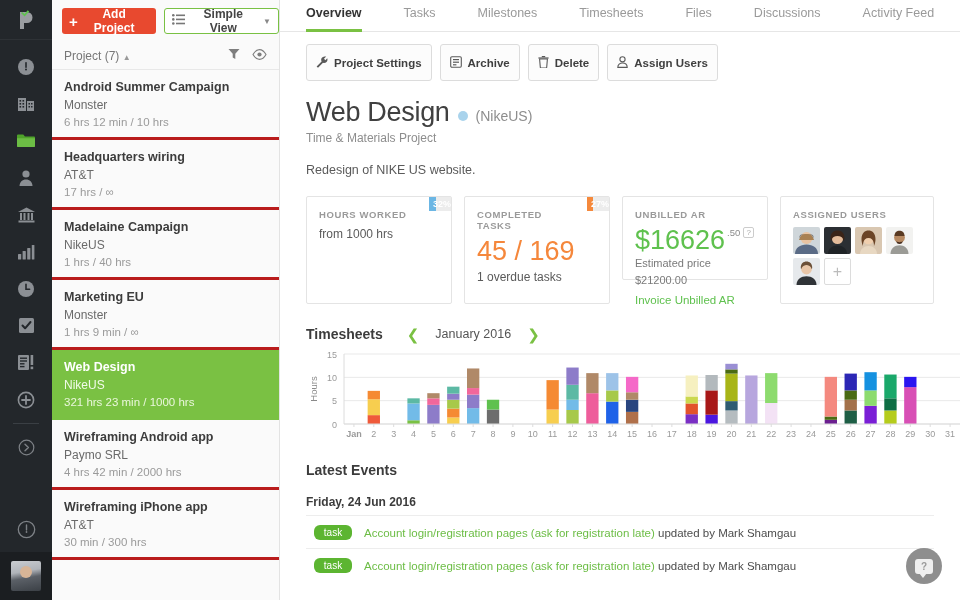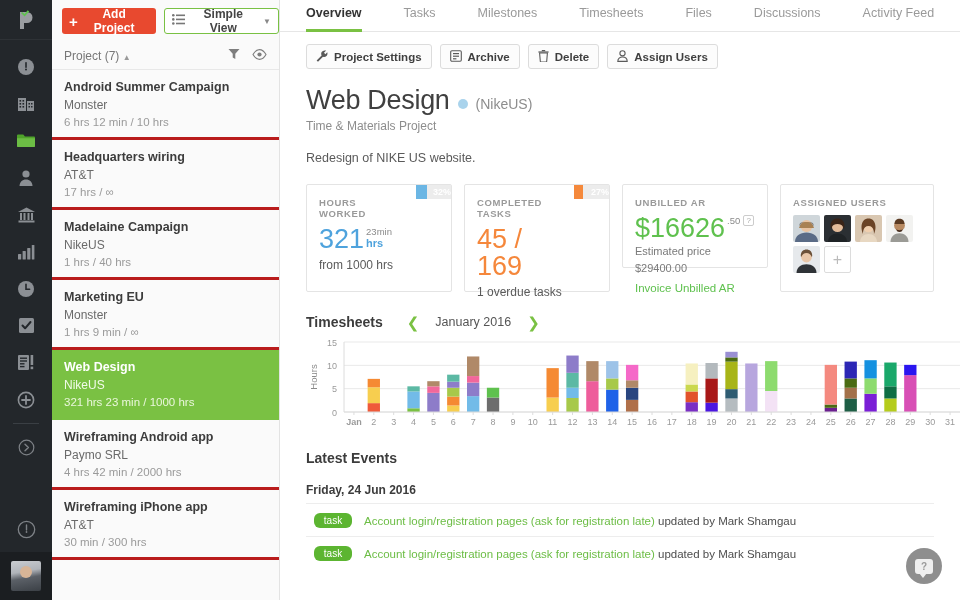--- a/index.html
+++ b/index.html
@@ -99,21 +99,21 @@
   }
   .tab:first-child { padding-left: 8px; }
   .tab.active { color: #333; font-weight: bold; }
   .tab.active::after {
     content: ""; position: absolute; left: 8px; right: 21px; bottom: -1px; height: 3px; background: #7ac143;
   }
   .tab:first-child.active::after { left: 8px; right: 21px; }
 
   .actionbar { padding: 12px 0 0 26px; display: flex; gap: 8px; }
   .act-btn {
-    background: #fcfcfc; border: 1px solid #dcdcdc; border-radius: 3px; height: 25px;
+    background: #fcfcfc; border: 1px solid #dcdcdc; border-radius: 3px; height: 37px;
     padding: 0 9px; font-size: 11.5px; color: #3f3f3f; font-weight: bold;
     display: inline-flex; align-items: center; gap: 6px; cursor: pointer;
     font-family: "Liberation Sans", sans-serif;
   }
 
   .content { padding: 16px 26px 0 26px; overflow: hidden; flex: 1; }
   .title-row { display: flex; align-items: baseline; gap: 8px; }
   .title-row h1 { font-size: 27px; font-weight: normal; color: #404040; letter-spacing: -0.3px; }
   .dot-blue { width: 10px; height: 10px; border-radius: 50%; background: #a9d3ec; display: inline-block; }
   .client-paren { font-size: 14px; color: #8d8d8d; }
@@ -143,21 +143,21 @@
   .card-sub { font-size: 12px; color: #5a5a5a; margin-top: 5px; }
   .card-sub2 { font-size: 11px; color: #7a7a7a; line-height: 1.25; margin-top: 3px; }
   .link-green { color: #5fc14e; font-size: 11.5px; margin-top: 6px; display: block; cursor: pointer; }
   .qmark {
     display: inline-block; border: 1px solid #ccc; color: #aaa; font-size: 8px;
     width: 11px; height: 11px; line-height: 10px; text-align: center; border-radius: 2px;
     vertical-align: top; margin-left: 3px;
   }
   .progress { height: 14px; background: #ececec; position: relative; }
   .progress .fill { height: 100%; display: flex; align-items: center; }
-  .progress .pct { font-size: 9px; color: #fff; padding-left: 17px; font-weight: bold; }
+  .progress .pct { font-size: 9px; color: #fff; padding-left: 4px; font-weight: bold; }
   .avatars { display: flex; flex-wrap: wrap; gap: 4px; width: 128px; }
   .av { width: 27px; height: 27px; border-radius: 2px; overflow: hidden; display: block; }
   .av-add {
     width: 27px; height: 27px; border: 1px solid #dcdcdc; border-radius: 2px;
     color: #bbb; font-size: 16px; display: flex; align-items: center; justify-content: center;
     cursor: pointer; background: #fff;
   }
 
   
   .ts-head { display: flex; align-items: center; margin-top: 22px; }
@@ -458,23 +458,20 @@
         <span class="client-paren">(NikeUS)</span>
       </div>
       <div class="subtitle">Time &amp; Materials Project</div>
       <div class="desc">Redesign of NIKE US website.</div>
 
       <div class="cards">
 
         <div class="card c1">
           <div class="card-inner">
             <h3>HOURS WORKED</h3>
-            <div>
-              <span class="big-num blue">321</span><span class="sup"><span>23min</span><b>hrs</b></span>
-            </div>
             <div class="card-sub">from 1000 hrs</div>
           </div>
           <div class="progress">
             <div class="fill" id="hours-fill" style="width: 32%; background: rgb(107, 182, 228);">
                 <span class="pct">32%</span>
               </div>
           </div>
         </div>
 
         <div class="card c2">
@@ -490,21 +487,21 @@
           </div>
         </div>
 
         <div class="card c3">
           <div class="card-inner">
             <h3>UNBILLED AR</h3>
             <div>
               <span class="big-num green">$16626</span><span class="sup">.50</span><span class="qmark">?</span>
             </div>
             <div class="card-sub2">Estimated price</div>
-            <div class="card-sub2">$29400.00</div>
+            <div class="card-sub2">$21200.00</div>
             <span class="link-green">Invoice Unbilled AR</span>
           </div>
         </div>
 
         <div class="card c4">
           <div class="card-inner">
             <h3>ASSIGNED USERS</h3>
             <div class="avatars">
               <span class="av"><svg width="27" height="27" viewBox="0 0 27 27">
                     <rect width="27" height="27" fill="#cfd6da"></rect>

